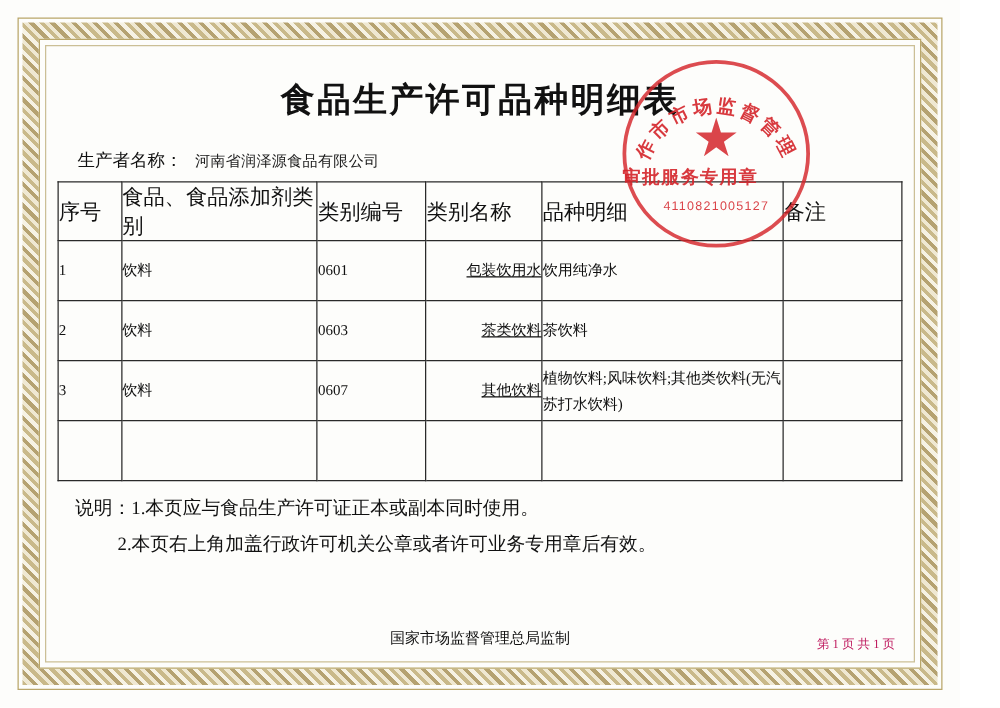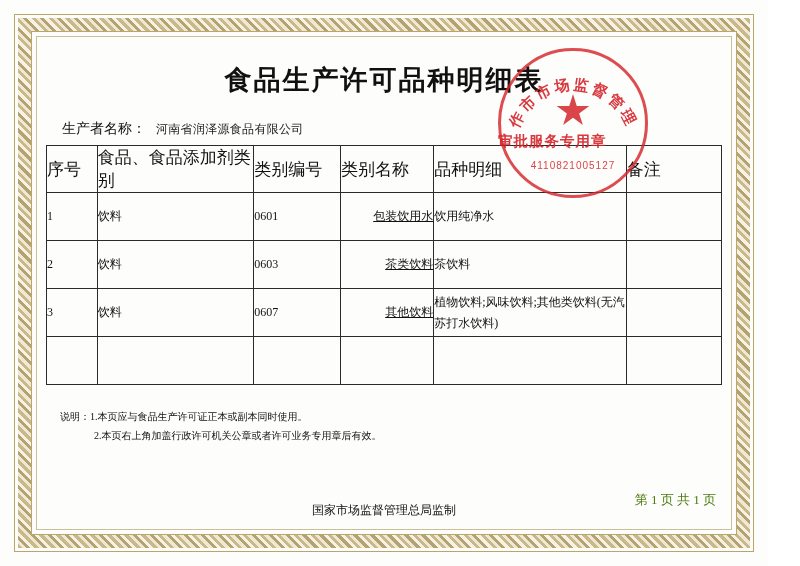--- a/index.html
+++ b/index.html
@@ -147,23 +147,23 @@
 
   .spacer-rows td {
     border-left: 1px solid #2a2a2a;
     border-right: 1px solid #2a2a2a;
     border-top: none;
     border-bottom: 1px solid #2a2a2a;
     height: 168px;
   }
 
   .notes {
-    margin-top: 22px;
+    margin-top: 8px;
     padding-left: 14px;
-    font-size: 10px;
+    font-size: 15px;
     color: #111;
     line-height: 1.9;
   }
   .notes .note-head {
     display: inline-block;
   }
 
   .footer {
     position: absolute;
     left: 0;
@@ -174,23 +174,23 @@
   .footer-center {
     position: absolute;
     left: 0; right: 0;
     text-align: center;
     font-size: 12px;
     color: #111;
   }
   .footer-right {
     position: absolute;
     right: 6px;
-    bottom: 17px;
-    font-size: 13px;
-    color: #4d7c0f;
+    bottom: 4px;
+    font-size: 10px;
+    color: #be185d;
   }
 
   
   .seal {
     position: absolute;
     left: 498px;
     top: 48px;
     width: 150px;
     height: 150px;
     pointer-events: none;

